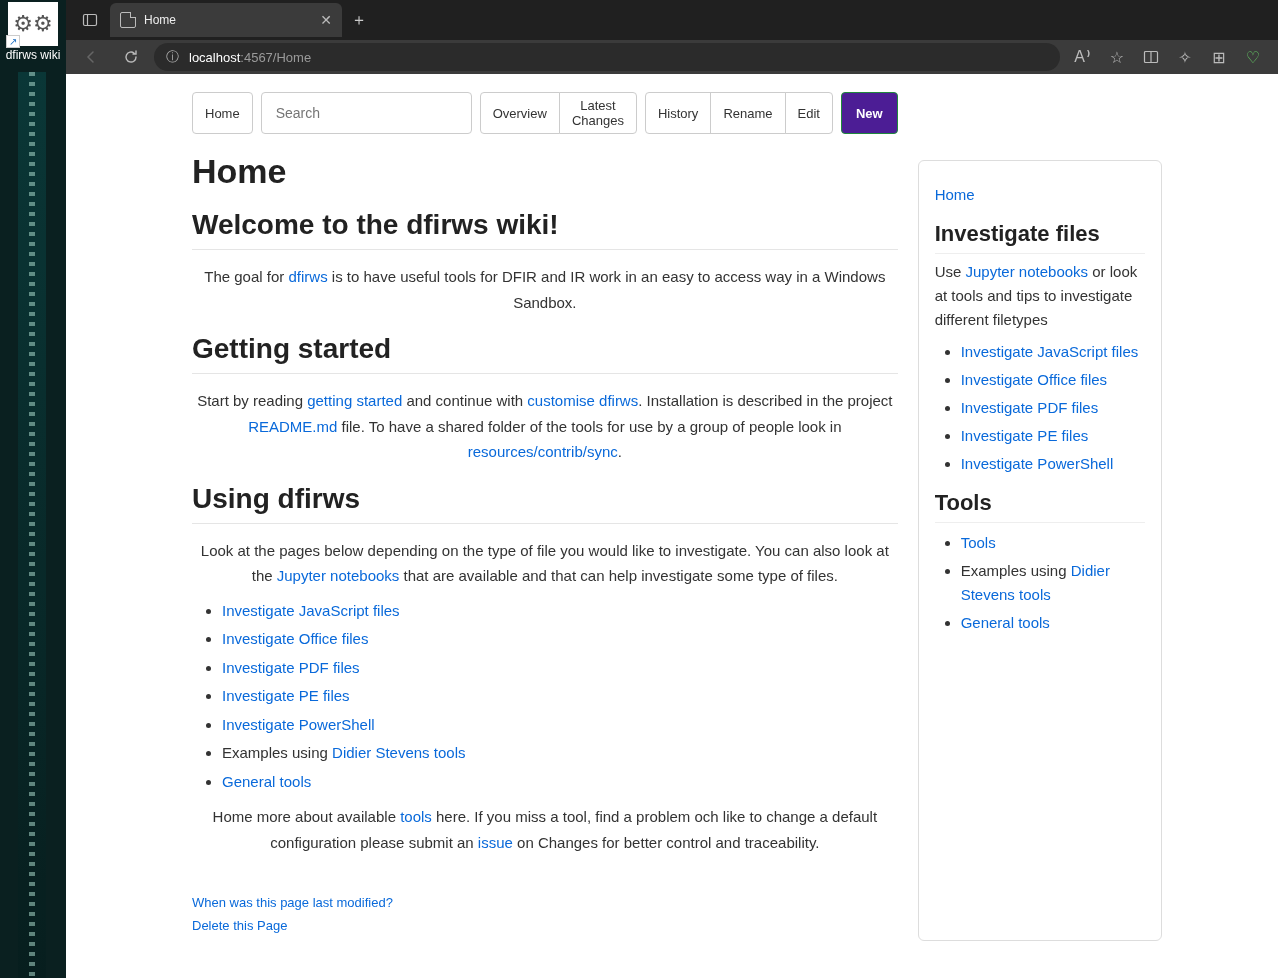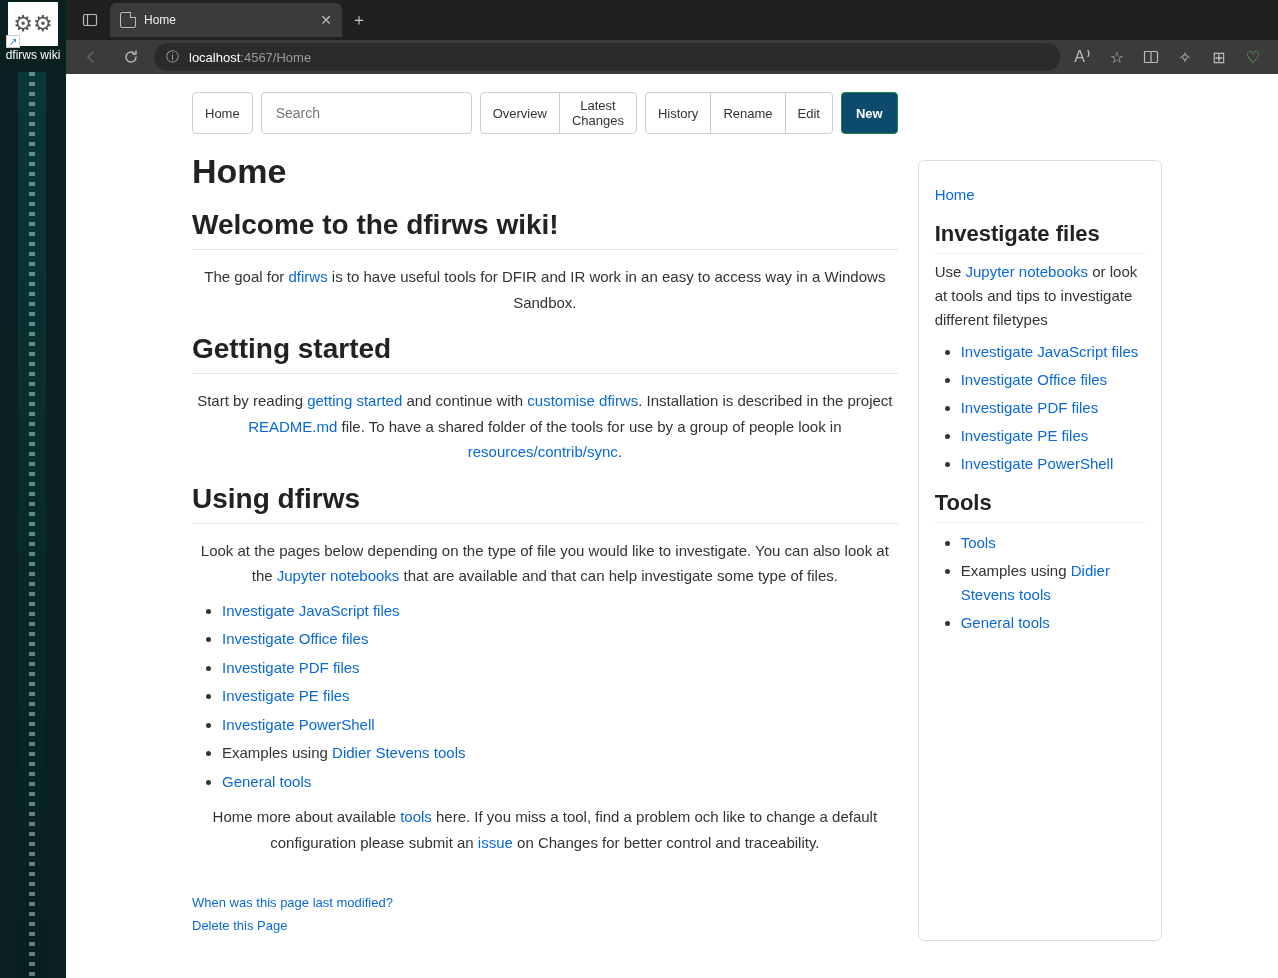--- a/index.html
+++ b/index.html
@@ -179,21 +179,21 @@
   border: 1px solid #ccc;
   border-radius: 4px;
   padding: 11px 14px;
   font-size: 14px;
   color: #555;
 }
 .btn-group { display:flex; }
 .btn-group .wiki-btn { border-radius: 0; margin-left: -1px; }
 .btn-group .wiki-btn:first-child { border-radius: 4px 0 0 4px; margin-left:0; }
 .btn-group .wiki-btn:last-child { border-radius: 0 4px 4px 0; }
-.wiki-new { background: #0c4a6e; color: #fff; border: 1px solid #1f883d; padding: 5px 14px; border-radius: 4px; font-size: 13px; font-weight: 600; }
+.wiki-new { background: #4c1d95; color: #fff; border: 1px solid #1f883d; padding: 5px 14px; border-radius: 4px; font-size: 13px; font-weight: 600; }
 
 h1.page-title { font-size: 34px; font-weight: 700; color: #222; margin: 4px 0 18px; }
 h2.section {
   font-size: 28px; font-weight: 600; color: #222;
   border-bottom: 1px solid #e5e5e5; padding-bottom: 8px; margin: 18px 0 14px;
 }
 .main-col p { font-size: 15px; color: #333; line-height: 1.7; margin: 8px 0; text-align: center; }
 .main-col ul { padding-left: 30px; margin: 8px 0; }
 .main-col li { font-size: 15px; color: #333; line-height: 1.9; }
 a.link { color: #0969da; text-decoration: none; }

